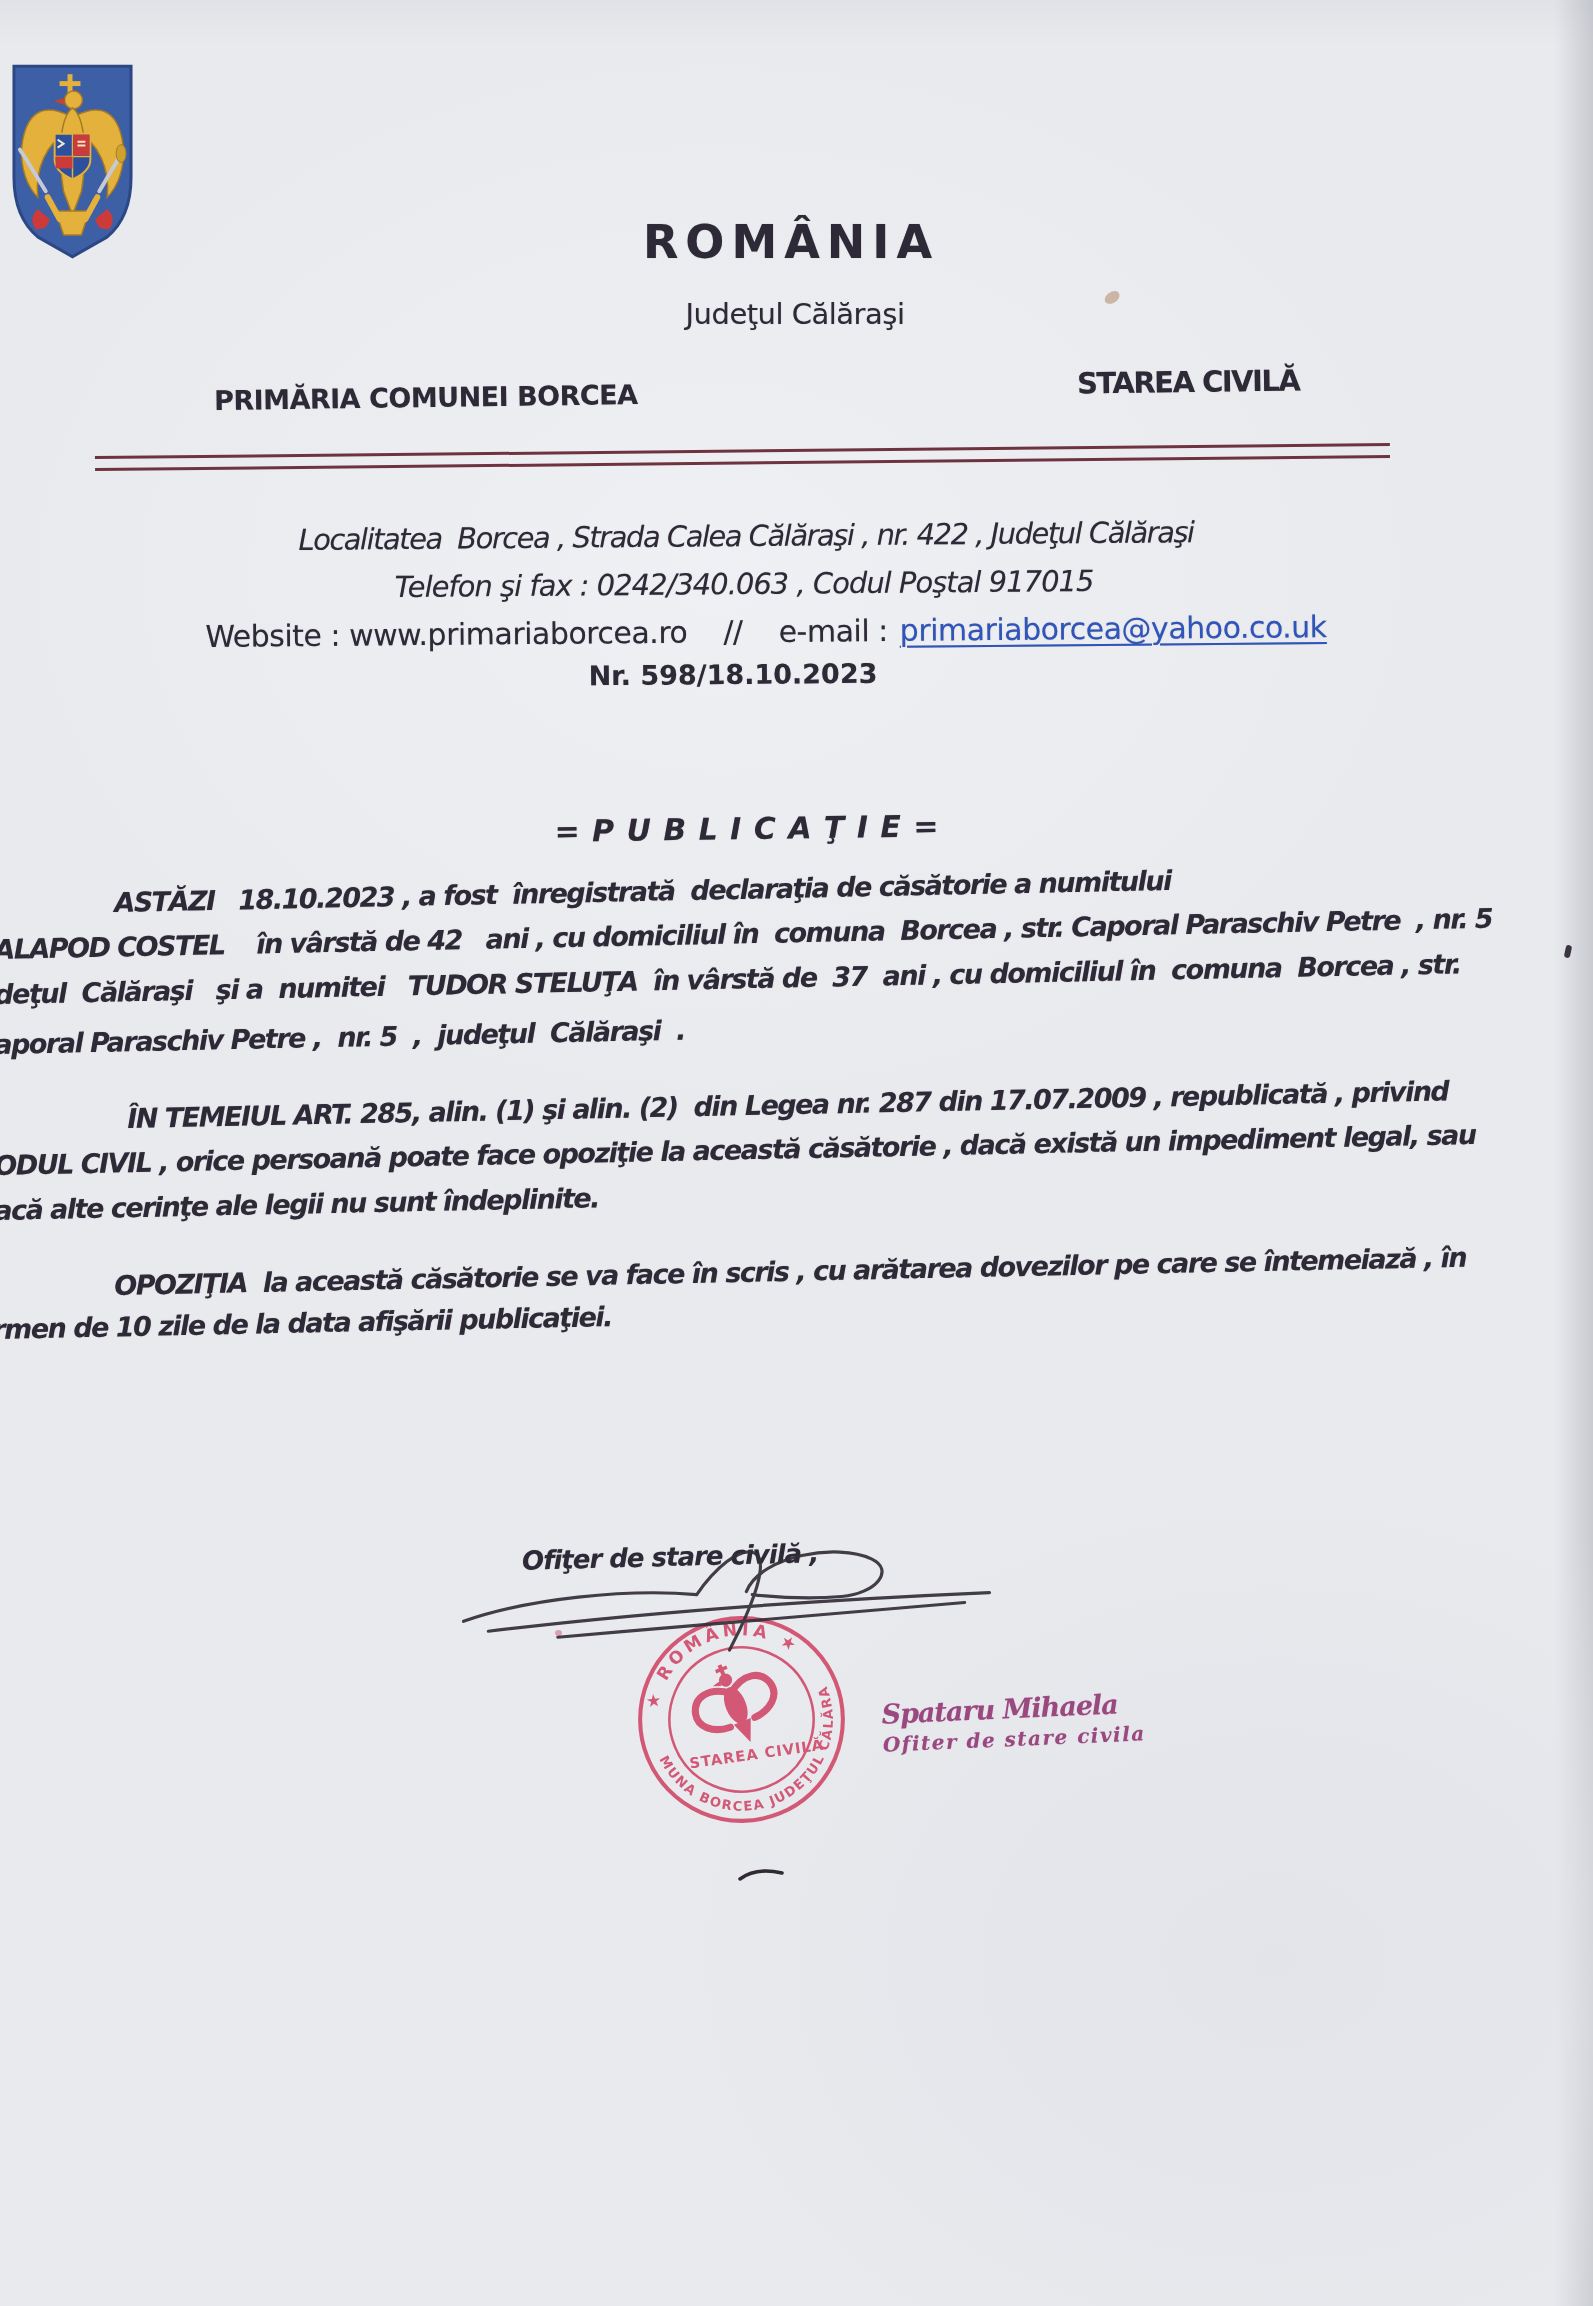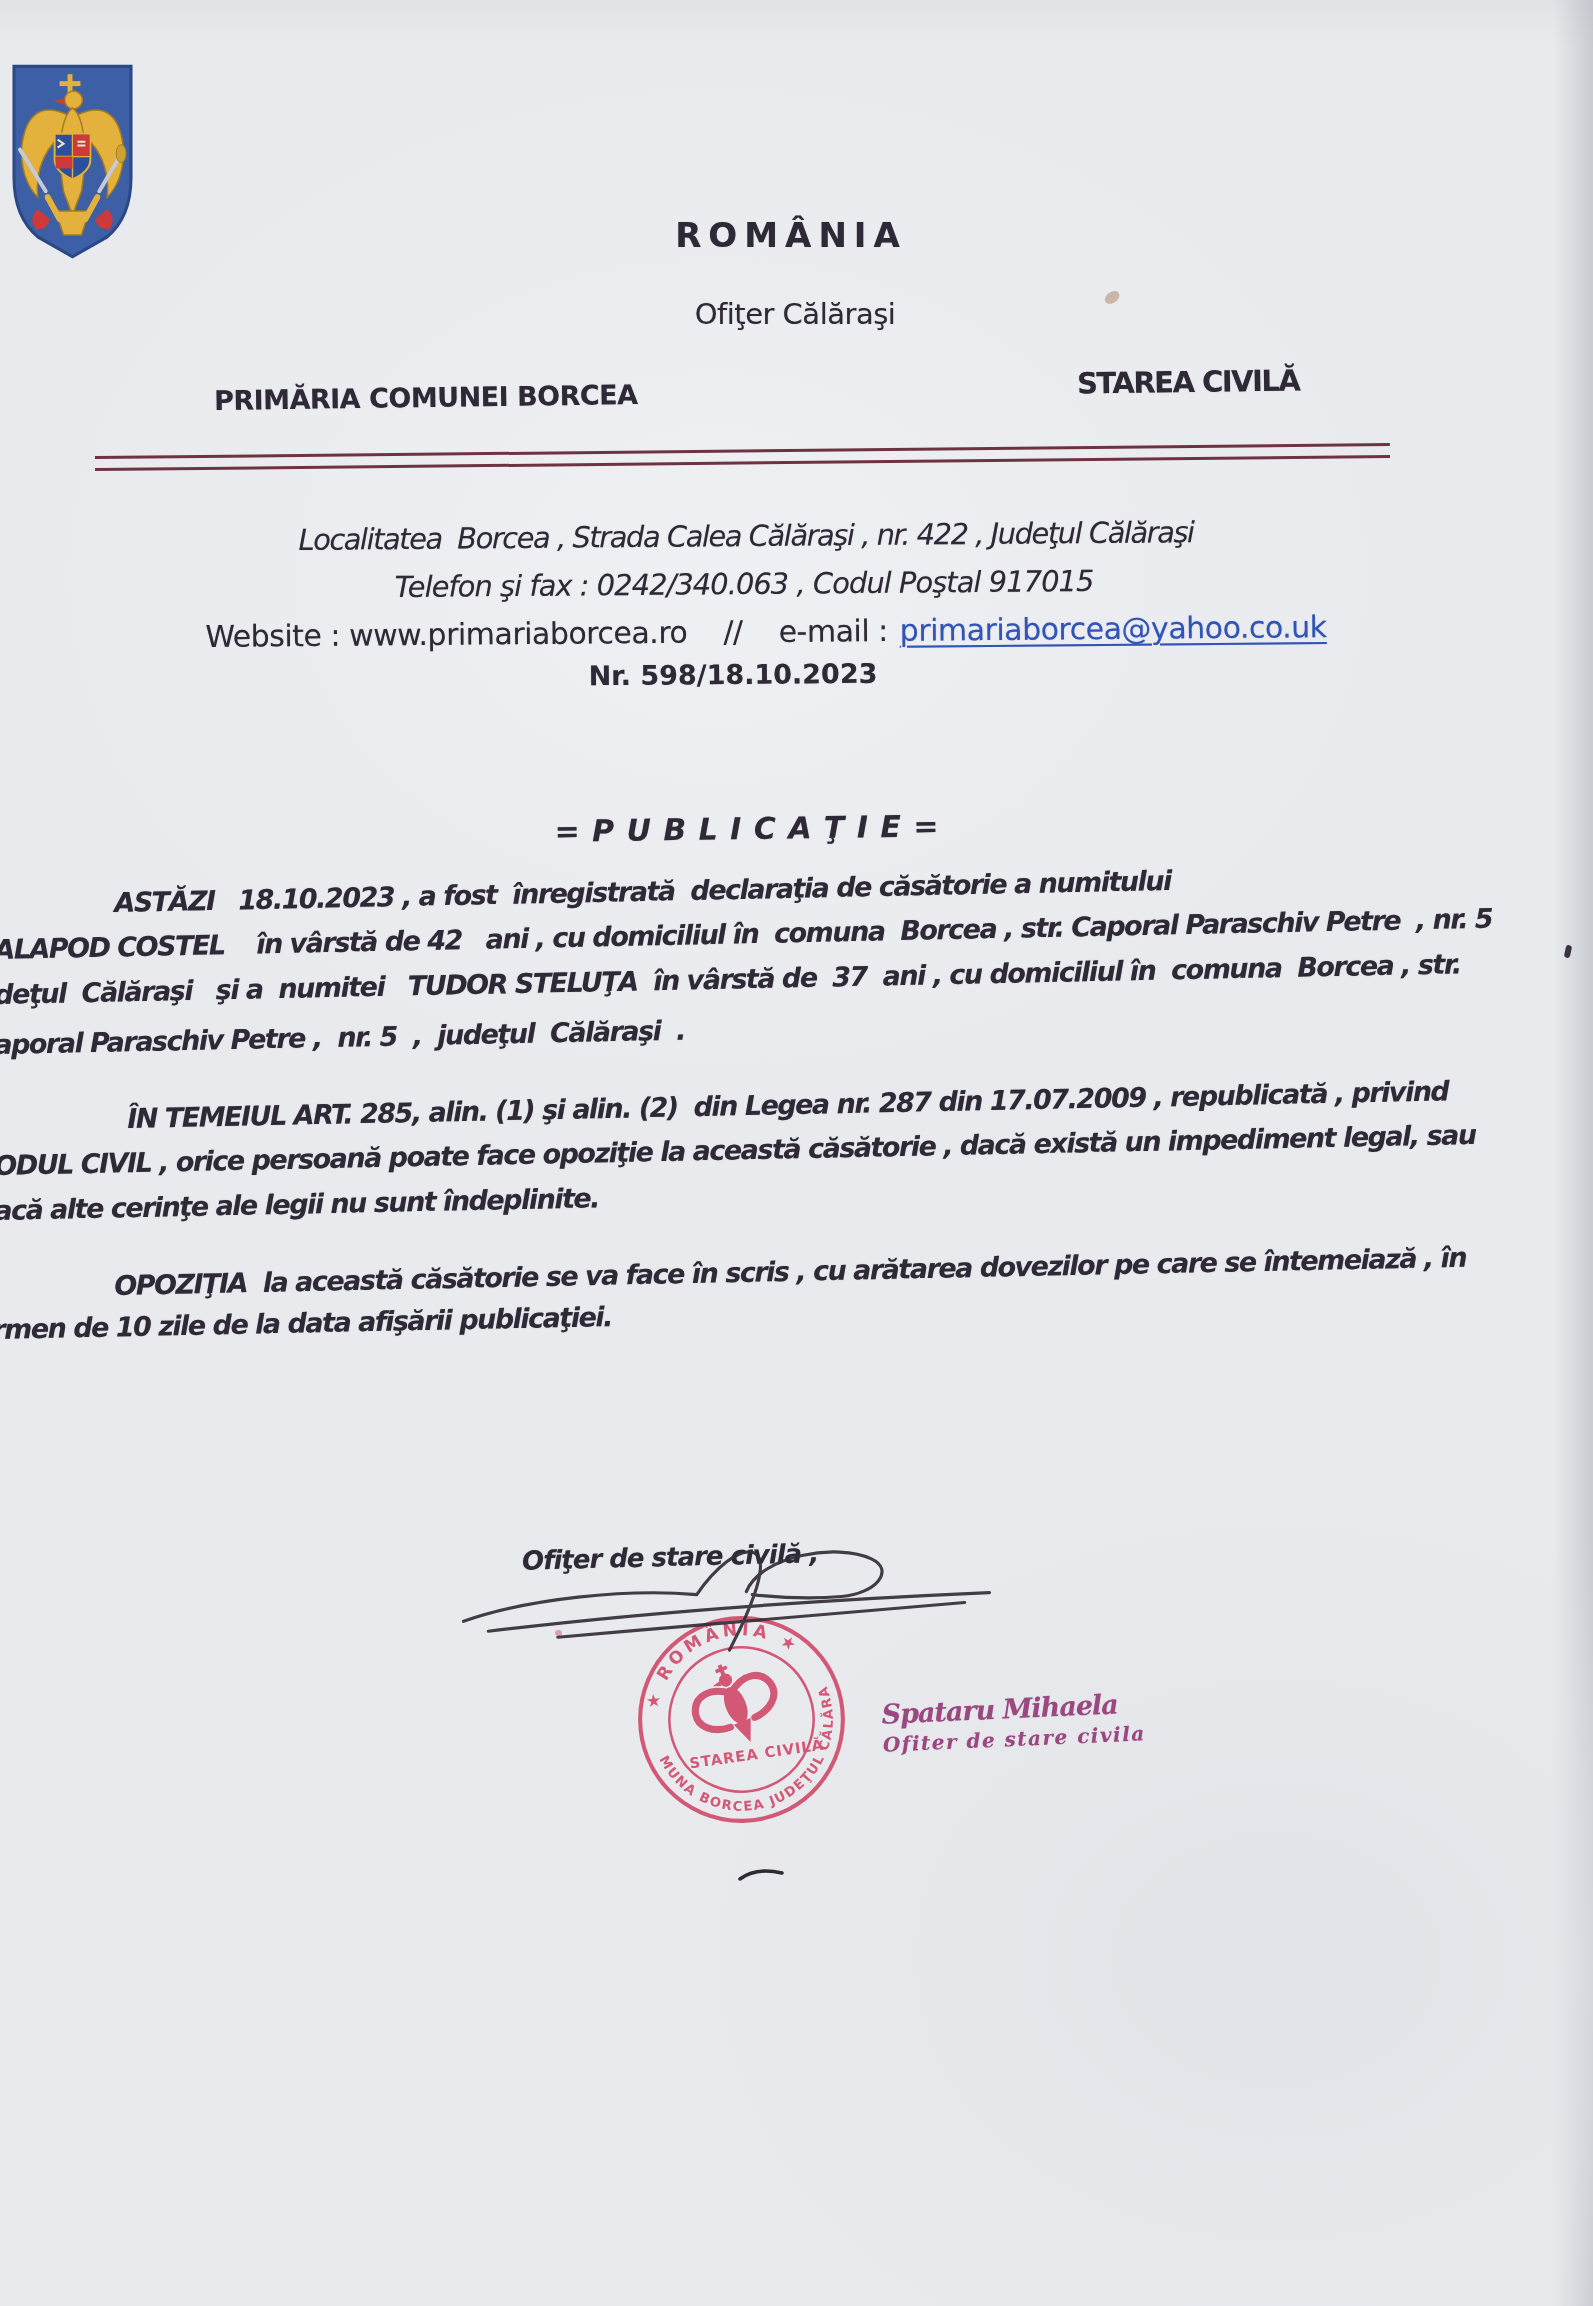--- a/index.html
+++ b/index.html
@@ -12,21 +12,21 @@
       linear-gradient(to right, rgba(190,193,200,0) 97.5%, rgba(160,163,172,.45) 100%),
       linear-gradient(to bottom, rgba(200,202,208,.25) 0%, rgba(200,202,208,0) 2%);
     font-family:"DejaVu Sans", sans-serif;
     color:#2e2936;
   }
   .abs{position:absolute;}
   .ctr{transform:translateX(-50%);}
   .ink{color:#2e2936;text-shadow:0 0 1px rgba(46,41,54,.35);}
   .nowrap{white-space:pre;}
 
-  .country{top:215px;left:791px;font-size:34px;font-weight:bold;letter-spacing:7px;}
+  .country{top:215px;left:791px;font-size:46px;font-weight:bold;letter-spacing:7px;}
   .county{top:297px;left:795px;font-size:29px;letter-spacing:-0.5px;}
   .org-left{top:382px;left:214px;font-size:27px;font-weight:bold;letter-spacing:-0.5px;transform:rotate(-.8deg);}
   .org-right{top:365px;left:1077px;font-size:29px;font-weight:bold;letter-spacing:-1.5px;transform:rotate(-.8deg);}
   .rule{top:456px;left:95px;width:1295px;height:9px;
         border-top:3px solid #6e3340;border-bottom:3px solid #6e3340;
         transform:rotate(-.57deg);transform-origin:left center;}
 
   .addr1{top:519px;left:746px;font-size:29px;font-style:italic;letter-spacing:-1.5px;transform:translateX(-50%) rotate(-.5deg);}
   .addr2{top:567px;left:744px;font-size:29px;font-style:italic;letter-spacing:-1px;transform:translateX(-50%) rotate(-.5deg);}
   .addr3{top:614px;left:766px;font-size:30px;letter-spacing:-0.5px;transform:translateX(-50%) rotate(-.5deg);display:inline-flex;gap:36px;align-items:baseline;white-space:pre;}
@@ -87,21 +87,21 @@
     <g>
       <path d="M47,74 H83 V100 Q83,112 65,120 Q47,112 47,100 Z" fill="#2c4f9e" stroke="#e3b13c" stroke-width="2"></path>
       <path d="M65,74 V120 M47,97 H83" stroke="#e3b13c" stroke-width="1.5"></path>
       <rect x="66" y="75" width="16" height="21" fill="#cc3a3a"></rect>
       <rect x="48" y="97" width="17" height="12" fill="#cc3a3a"></rect>
       <path d="M50,80 l6,4 -6,4 M70,82 h8 M70,86 h8" stroke="#f0e6c8" stroke-width="2" fill="none"></path>
     </g>
   </svg>
 
   <div class="abs ctr ink country nowrap">ROMÂNIA</div>
-  <div class="abs ctr ink county nowrap">Ofiţer Călăraşi</div>
+  <div class="abs ctr ink county nowrap">Judeţul Călăraşi</div>
   <div class="abs ink org-left nowrap">PRIMĂRIA COMUNEI BORCEA</div>
   <div class="abs ink org-right nowrap">STAREA CIVILĂ</div>
   <div class="abs rule"></div>
 
   <div class="abs ink addr1 nowrap">Localitatea  Borcea , Strada Calea Călăraşi , nr. 422 , Judeţul Călăraşi</div>
   <div class="abs ink addr2 nowrap">Telefon şi fax : 0242/340.063 , Codul Poştal 917015</div>
   <div class="abs ink addr3">
     <span>Website : www.primariaborcea.ro</span><span>//</span><span>e-mail :</span><a class="email-link" style="margin-left:-24px;">primariaborcea@yahoo.co.uk</a>
   </div>
   <div class="abs ink regno nowrap">Nr. 598/18.10.2023</div>

